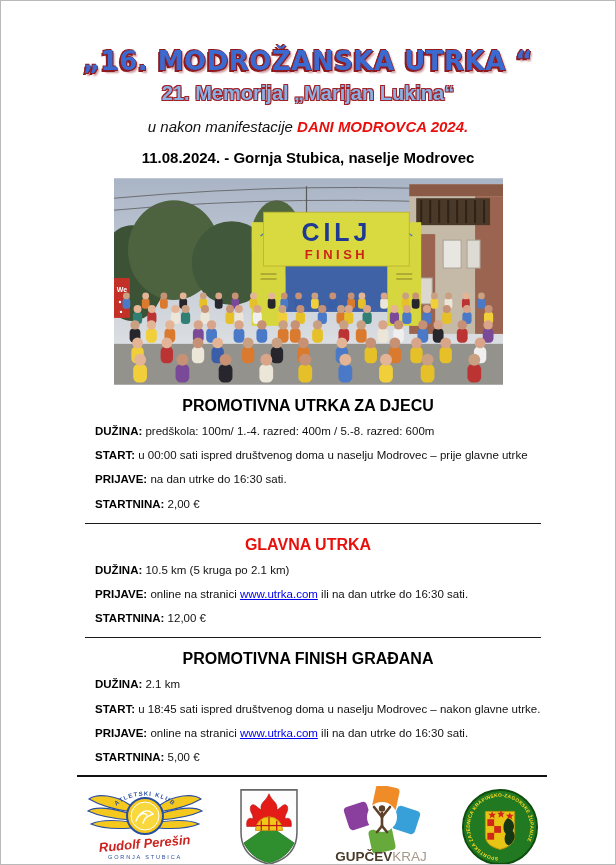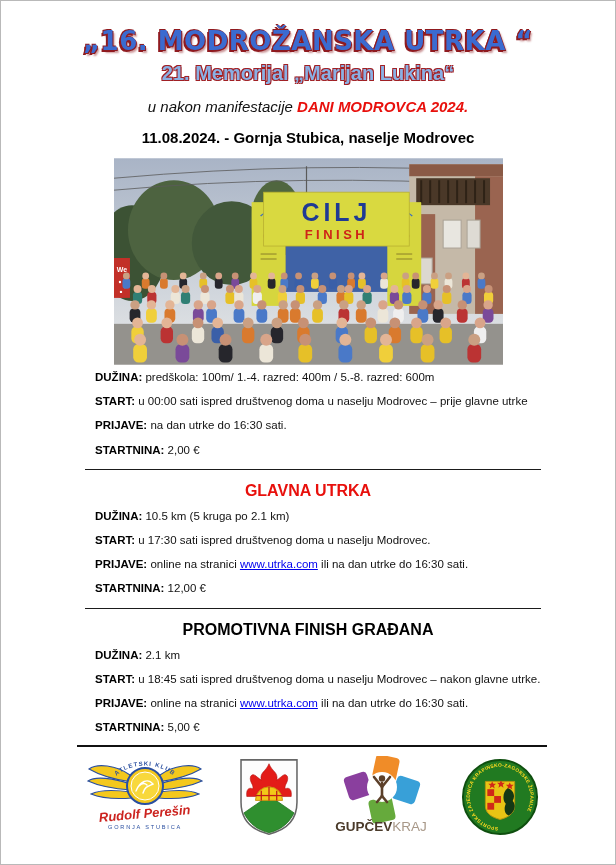--- a/index.html
+++ b/index.html
@@ -7,20 +7,21 @@
     width:614px;height:863px;border:1px solid #b9b9b9;background:#fff;
     font-family:"Liberation Sans",sans-serif;color:#1a1a1a;overflow:hidden;
     position:relative;
   }
   .titles{text-align:center;padding-top:24px;white-space:nowrap;}
   .t1{
     font-family:"DejaVu Sans",sans-serif;font-size:26px;font-weight:bold;letter-spacing:.5px;
     color:#3b6bd0;
     text-shadow:-2px 2px 0 #8f1a1f,1px 1px 0 #8f1a1f,-1px -1px 0 #8f1a1f,2px 3px 2px rgba(143,26,31,.45);
     line-height:32px;
+    margin-top:20px;
   }
   .t2{
     font-family:Liberation Sans, sans-serif;font-size:20px;font-weight:bold;
     color:#8ab0e4;margin-top:4px;line-height:25px;
     text-shadow:-1px 1px 0 #a02025,1px -1px 0 #a02025,1px 1px 0 #a02025,-1px -1px 0 #a02025;
   }
   .subtitle{font-style:italic;font-size:15px;margin-top:12px;line-height:18px;color:#111;}
   .subtitle .ev{color:#e8100c;font-weight:bold;}
   .dateline{font-weight:bold;font-size:15px;margin-top:13px;line-height:18px;color:#000;}
   .photo{display:block;width:389px;height:207px;margin:11px auto 0;}
@@ -282,35 +283,35 @@
         <rect x="265.7881900643513" y="186.2" width="13.799999999999999" height="18.6" rx="5.4" fill="#f0cf3a"></rect>
         <circle cx="272.68819006435126" cy="182" r="6" fill="#e3b596"></circle>
         <rect x="307.47967931698685" y="186.2" width="13.799999999999999" height="18.6" rx="5.4" fill="#e6c028"></rect>
         <circle cx="314.3796793169868" cy="182" r="6" fill="#caa083"></circle>
         <rect x="354.3030374876445" y="186.2" width="13.799999999999999" height="18.6" rx="5.4" fill="#bb3333"></rect>
         <circle cx="361.20303748764445" cy="182" r="6" fill="#caa083"></circle>
       </g>
   </svg>
 
   <div>
+    <div class="sec-head">PROMOTIVNA UTRKA ZA DJECU</div>
     <div class="rows">
       <div><b>DUŽINA:</b><span> predškola: 100m/ 1.-4. razred: 400m / 5.-8. razred: 600m</span></div>
       <div><b>START:</b><span> u 00:00 sati ispred društvenog doma u naselju Modrovec – prije glavne utrke</span></div>
       <div><b>PRIJAVE:</b><span> na dan utrke do 16:30 sati.</span></div>
       <div><b>STARTNINA:</b><span> 2,00 €</span></div>
     </div>
   </div>
 
   <hr class="divider">
 
   <div>
     <div class="sec-head red">GLAVNA UTRKA</div>
     <div class="rows">
       <div><b>DUŽINA:</b><span> 10.5 km (5 kruga po 2.1 km)</span></div>
-      <div><b>START:</b><span> u 17:30 sati ispred društvenog doma u naselju Modrovec.</span></div>
       <div><b>PRIJAVE:</b><span> online na stranici </span><a class="link" href="#">www.utrka.com</a><span> ili na dan utrke do 16:30 sati.</span></div>
       <div><b>STARTNINA:</b><span> 12,00 €</span></div>
     </div>
   </div>
 
   <hr class="divider">
 
   <div>
     <div class="sec-head">PROMOTIVNA FINISH GRAĐANA</div>
     <div class="rows">

